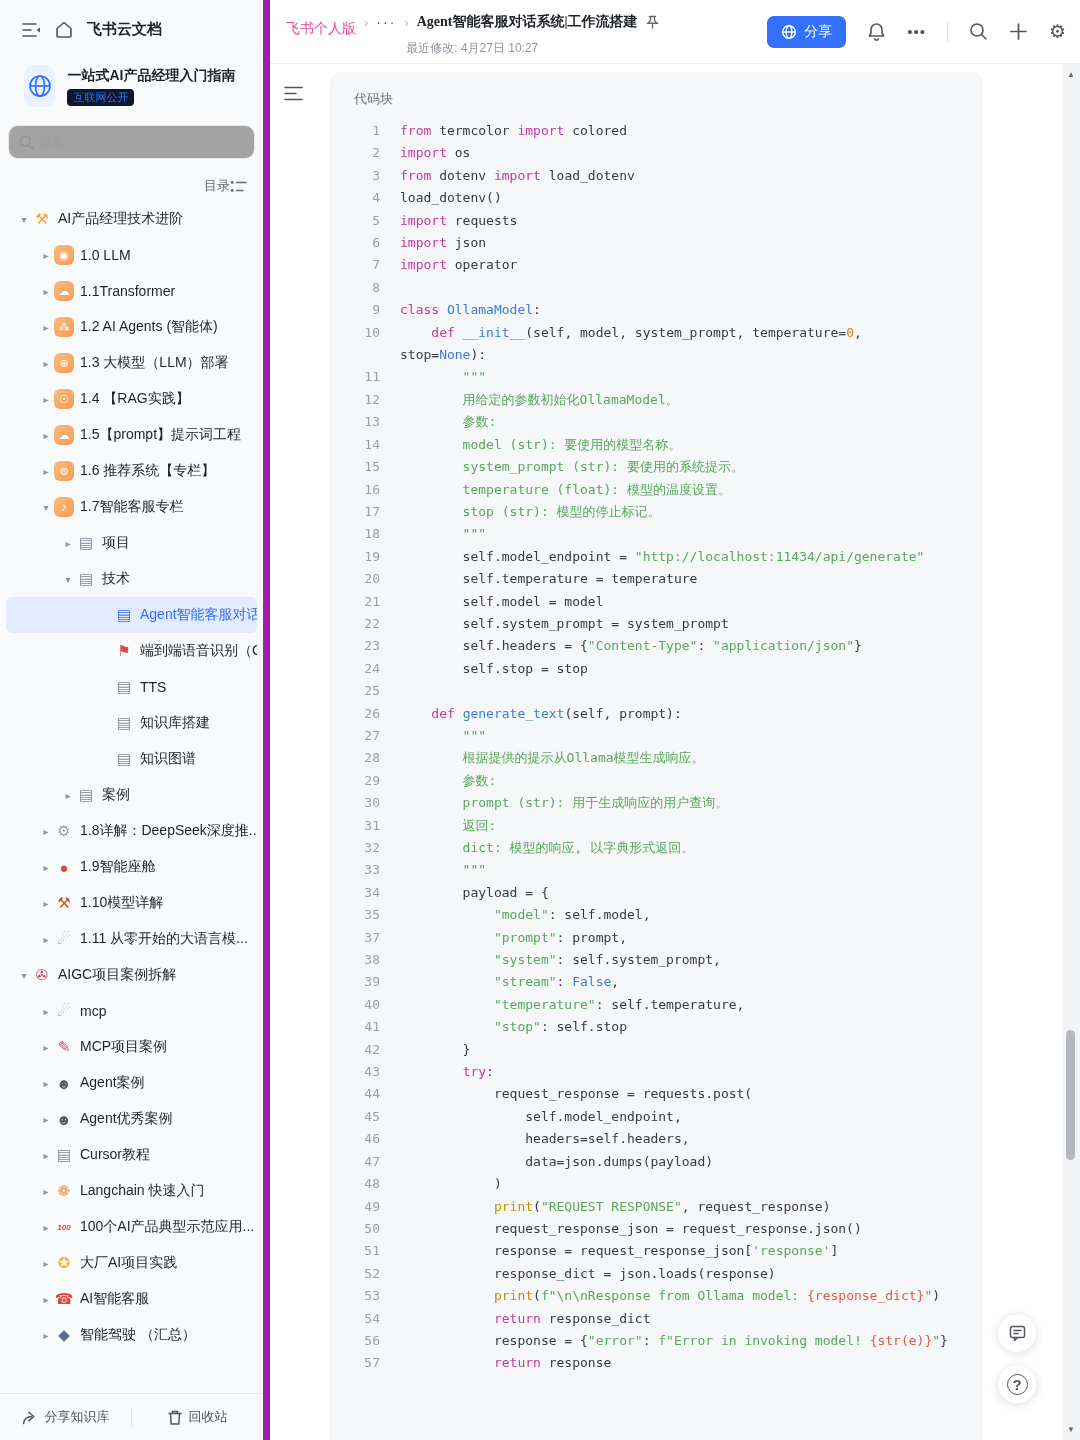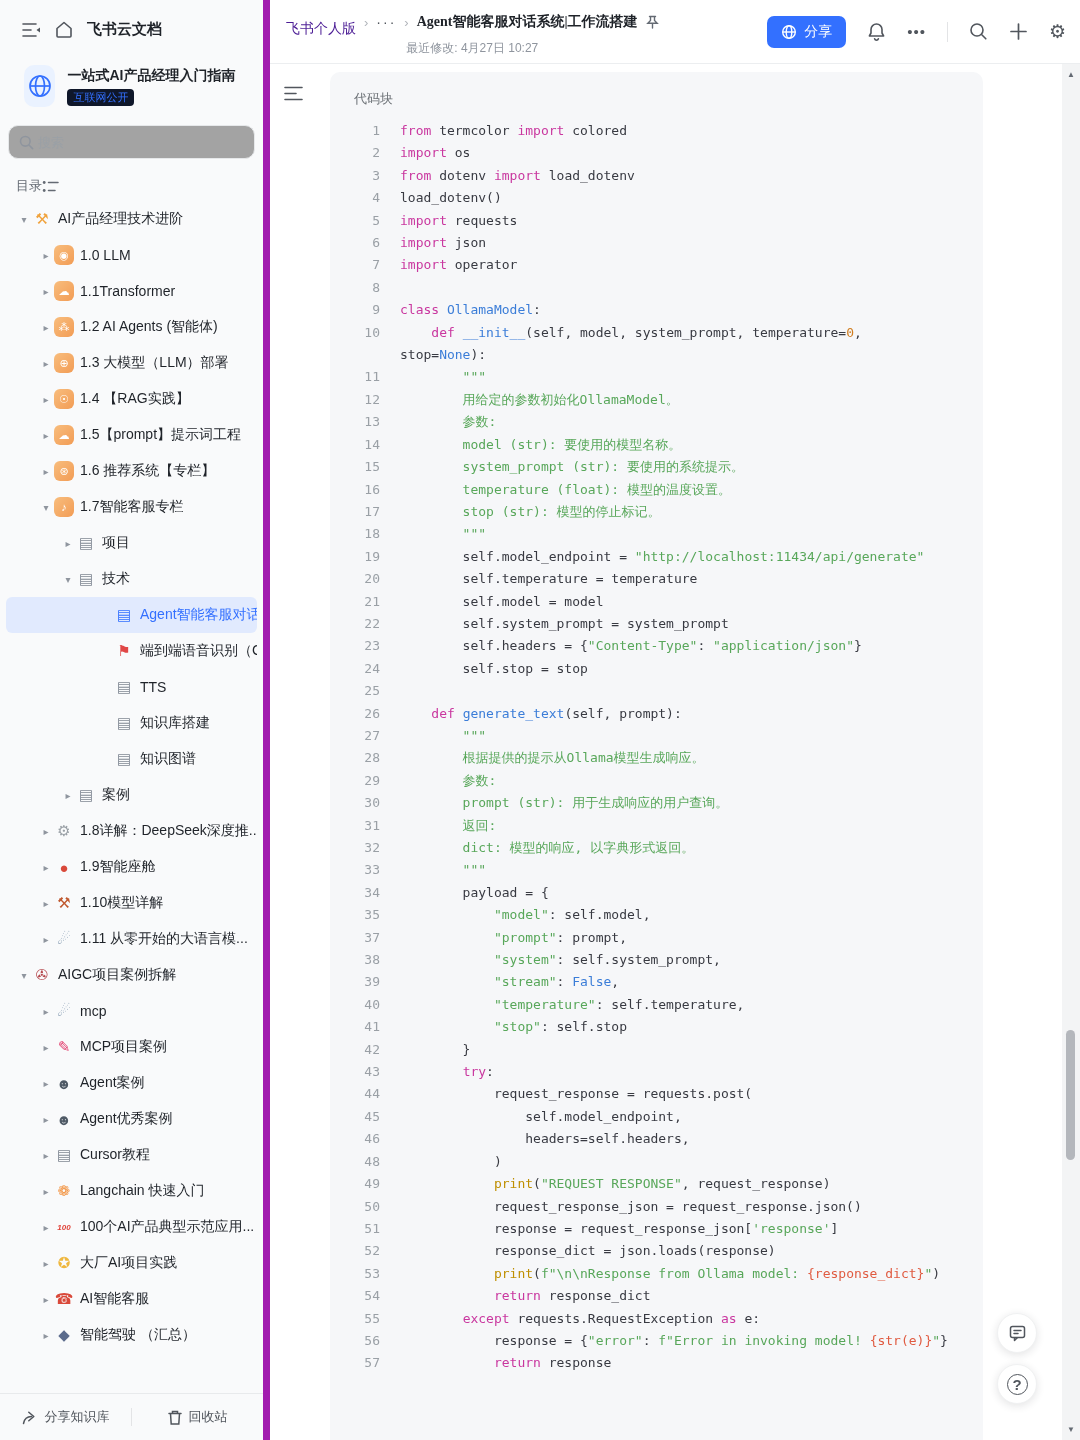--- a/index.html
+++ b/index.html
@@ -10,39 +10,39 @@
   .sb-top{display:flex;align-items:center;gap:14px;padding:20px 18px 10px 22px;}
   .sb-top .ttl{font-size:15px;font-weight:600;color:#1f2329;}
   .icn{color:#51565d;display:inline-flex;align-items:center;justify-content:center;}
   .workspace{display:flex;align-items:center;gap:12px;padding:16px 16px 4px 24px;}
   .ws-ic{width:42px;height:42px;border-radius:10px;background:#eaf2ff;display:flex;align-items:center;justify-content:center;}
   .ws-title{font-size:14px;font-weight:600;line-height:1.35;}
   .ws-badge{display:inline-block;margin-top:4px;font-size:11px;color:#3370ff;background:#0f172a;border-radius:4px;padding:1px 6px;}
   .search{margin:14px 8px 0 8px;height:32px;background:#a3a3a3;border:1px solid #e6e8ea;border-radius:10px;display:flex;align-items:center;padding:0 10px;gap:2px;}
   .search input{border:none;outline:none;background:transparent;font-size:13px;width:100%;color:#1f2329;font-family:inherit;}
   .search input::placeholder{color:#9aa0a6;}
-  .toc-row{display:flex;align-items:center;justify-content:flex-start;margin:18px 16px 2px 16px;font-size:13px;color:#646a73;}
+  .toc-row{display:flex;align-items:center;justify-content:flex-end;margin:18px 16px 2px 16px;font-size:13px;color:#646a73;}
   .tree{flex:1;overflow:hidden;padding-top:4px;}
   .ti{height:36px;display:flex;align-items:center;font-size:14px;color:#1f2329;margin:0 6px;border-radius:6px;}
   .ti .arr{width:16px;font-size:10px;color:#8f959e;text-align:center;flex-shrink:0;}
   .ti .lbl{margin-left:6px;white-space:nowrap;overflow:hidden;}
   .ti .gly{width:20px;height:20px;display:inline-flex;align-items:center;justify-content:center;font-size:15px;flex-shrink:0;}
   .ti .gly.badge{background:linear-gradient(135deg,#f8bd7d,#f29c55);border-radius:6px;color:#fff;font-size:11px;}
   .ti.d0{padding-left:10px;} .ti.d1{padding-left:32px;} .ti.d2{padding-left:54px;} .ti.d3{padding-left:92px;}
   .ti.sel{background:#e1eafe;color:#3370ff;}
   .ti.sel .gly{color:#3370ff;}
   .sb-footer{height:46px;border-top:1px solid #e8eaec;display:flex;align-items:center;font-size:13px;color:#50555c;}
   .sbf-item{flex:1;display:flex;align-items:center;justify-content:center;gap:7px;height:100%;}
   .sbf-div{width:1px;height:18px;background:#e3e4e6;}
   
   .main{flex:1;display:flex;flex-direction:column;position:relative;}
   .hdr{height:64px;border-bottom:1px solid #eceef0;display:flex;align-items:center;justify-content:space-between;padding:0 14px 0 16px;box-sizing:border-box;}
   .bc-wrap{display:flex;flex-direction:column;gap:2px;}
   .bc{display:flex;align-items:center;gap:8px;font-size:14px;}
-  .bc .root{color:#4c1d95;margin-top:14px;} .bc .sep{color:#b0b4ba;font-size:13px;} .bc .dots{color:#50555c;letter-spacing:2px;}
+  .bc .root{color:#ec4899;margin-top:14px;} .bc .sep{color:#b0b4ba;font-size:13px;} .bc .dots{color:#50555c;letter-spacing:2px;}
   .bc .doc-title{color:#1f2329;font-weight:600;font-family:Liberation Serif, serif;}
   .modified{font-size:12px;color:#8f959e;text-align:center;}
   .hdr-right{display:flex;align-items:center;gap:21px;}
   .share-btn{background:#3370ff;color:#fff;border:none;border-radius:7px;height:32px;padding:0 14px;font-size:14px;display:flex;align-items:center;gap:7px;cursor:pointer;font-family:inherit;}
   .v-div{width:1px;height:20px;background:#e3e4e6;}
   .dots3{font-size:15px;color:#51565d;letter-spacing:1px;}
   
   .content{flex:1;position:relative;background:#fff;}
   .outline-btn{position:absolute;left:14px;top:22px;}
   .codeblock{position:absolute;left:60px;top:8px;width:653px;height:1500px;background:#f6f7f9;border-radius:10px;padding:18px 24px;box-sizing:border-box;}
@@ -544,20 +544,24 @@
             </div>
             <div class="cl">
               <span class="ln">45</span>
               <span class="cd"><span class="tk-t">                self.model_endpoint,</span></span>
             </div>
             <div class="cl">
               <span class="ln">46</span>
               <span class="cd"><span class="tk-t">                headers=self.headers,</span></span>
             </div>
             <div class="cl">
+              <span class="ln">47</span>
+              <span class="cd"><span class="tk-t">                data=json.dumps(payload)</span></span>
+            </div>
+            <div class="cl">
               <span class="ln">48</span>
               <span class="cd"><span class="tk-t">            )</span></span>
             </div>
             <div class="cl">
               <span class="ln">49</span>
               <span class="cd"><span class="tk-t">            </span><span class="tk-f">print</span><span class="tk-t">(</span><span class="tk-s">"REQUEST RESPONSE"</span><span class="tk-t">, request_response)</span></span>
             </div>
             <div class="cl">
               <span class="ln">50</span>
               <span class="cd"><span class="tk-t">            request_response_json = request_response.json()</span></span>
@@ -570,24 +574,20 @@
               <span class="ln">52</span>
               <span class="cd"><span class="tk-t">            response_dict = json.loads(response)</span></span>
             </div>
             <div class="cl">
               <span class="ln">53</span>
               <span class="cd"><span class="tk-t">            </span><span class="tk-f">print</span><span class="tk-t">(</span><span class="tk-s">f"\n\nResponse from Ollama model: </span><span class="tk-b">{response_dict}</span><span class="tk-s">"</span><span class="tk-t">)</span></span>
             </div>
             <div class="cl">
               <span class="ln">54</span>
               <span class="cd"><span class="tk-t">            </span><span class="tk-k">return</span><span class="tk-t"> response_dict</span></span>
-            </div>
-            <div class="cl">
-              <span class="ln">55</span>
-              <span class="cd"><span class="tk-t">        </span><span class="tk-k">except</span><span class="tk-t"> requests.RequestException </span><span class="tk-k">as</span><span class="tk-t"> e:</span></span>
             </div>
             <div class="cl">
               <span class="ln">56</span>
               <span class="cd"><span class="tk-t">            response = {</span><span class="tk-s">"error"</span><span class="tk-t">: </span><span class="tk-s">f"Error in invoking model! </span><span class="tk-b">{str(e)}</span><span class="tk-s">"</span><span class="tk-t">}</span></span>
             </div>
             <div class="cl">
               <span class="ln">57</span>
               <span class="cd"><span class="tk-t">            </span><span class="tk-k">return</span><span class="tk-t"> response</span></span>
             </div>
           </div>

